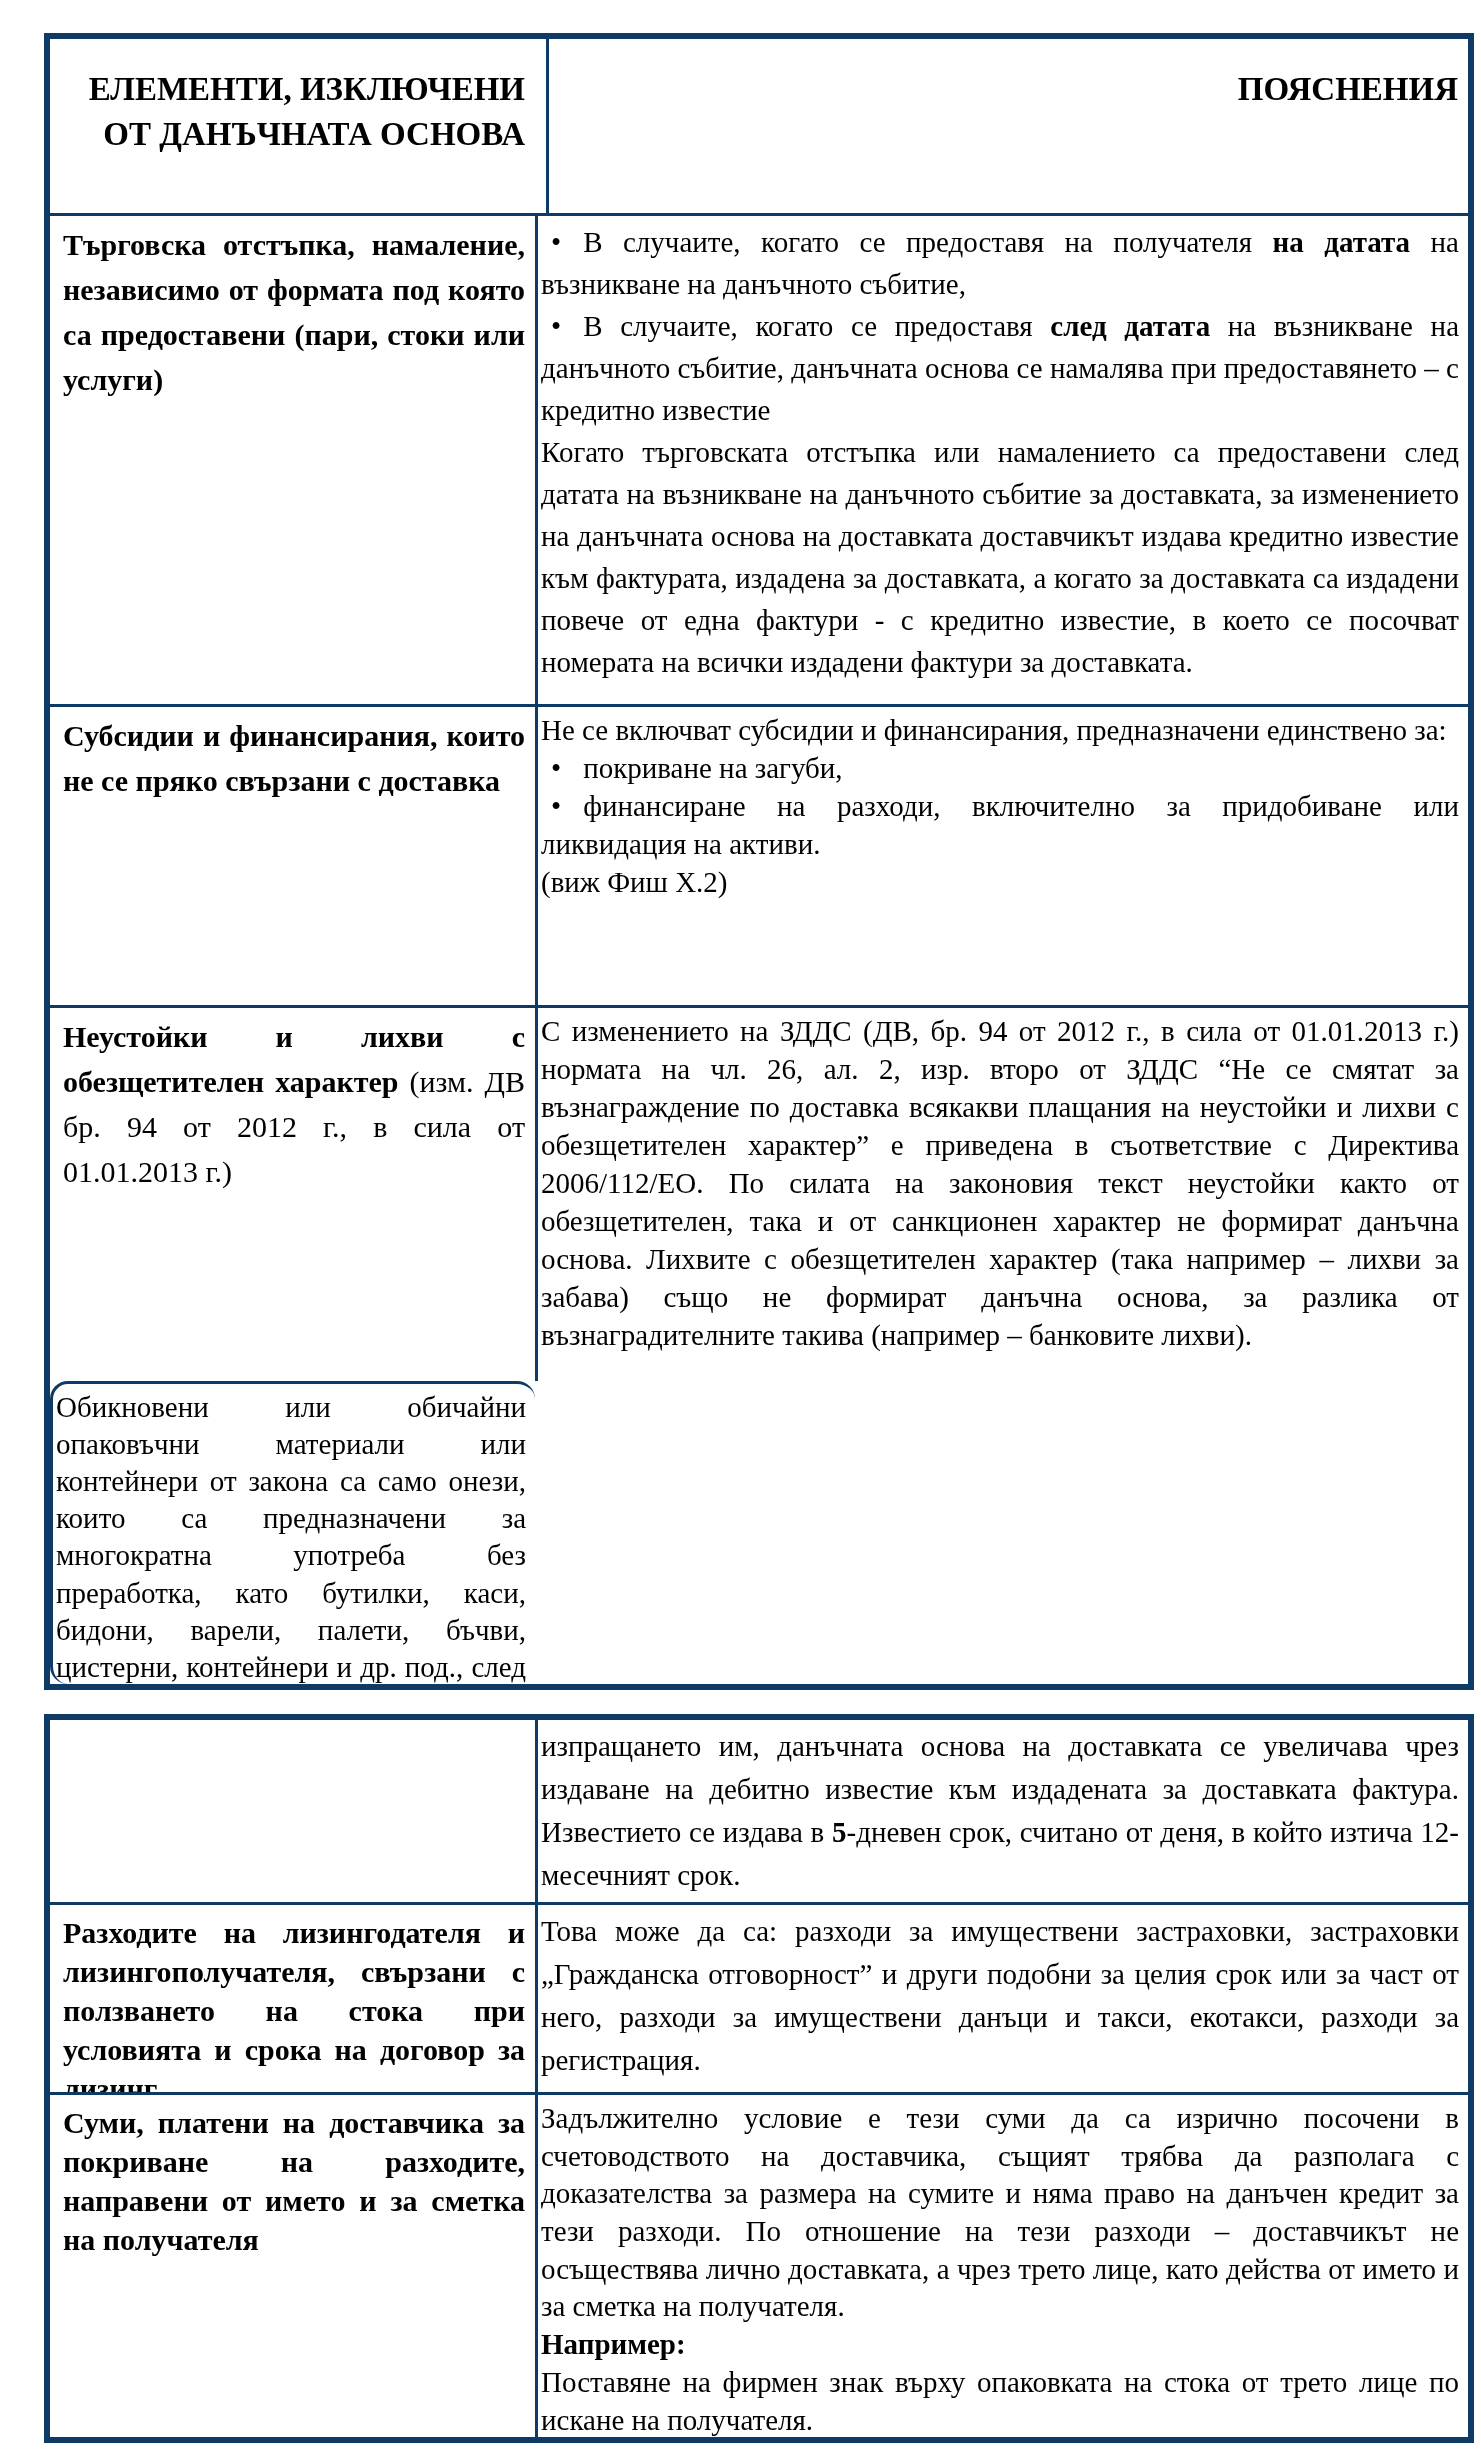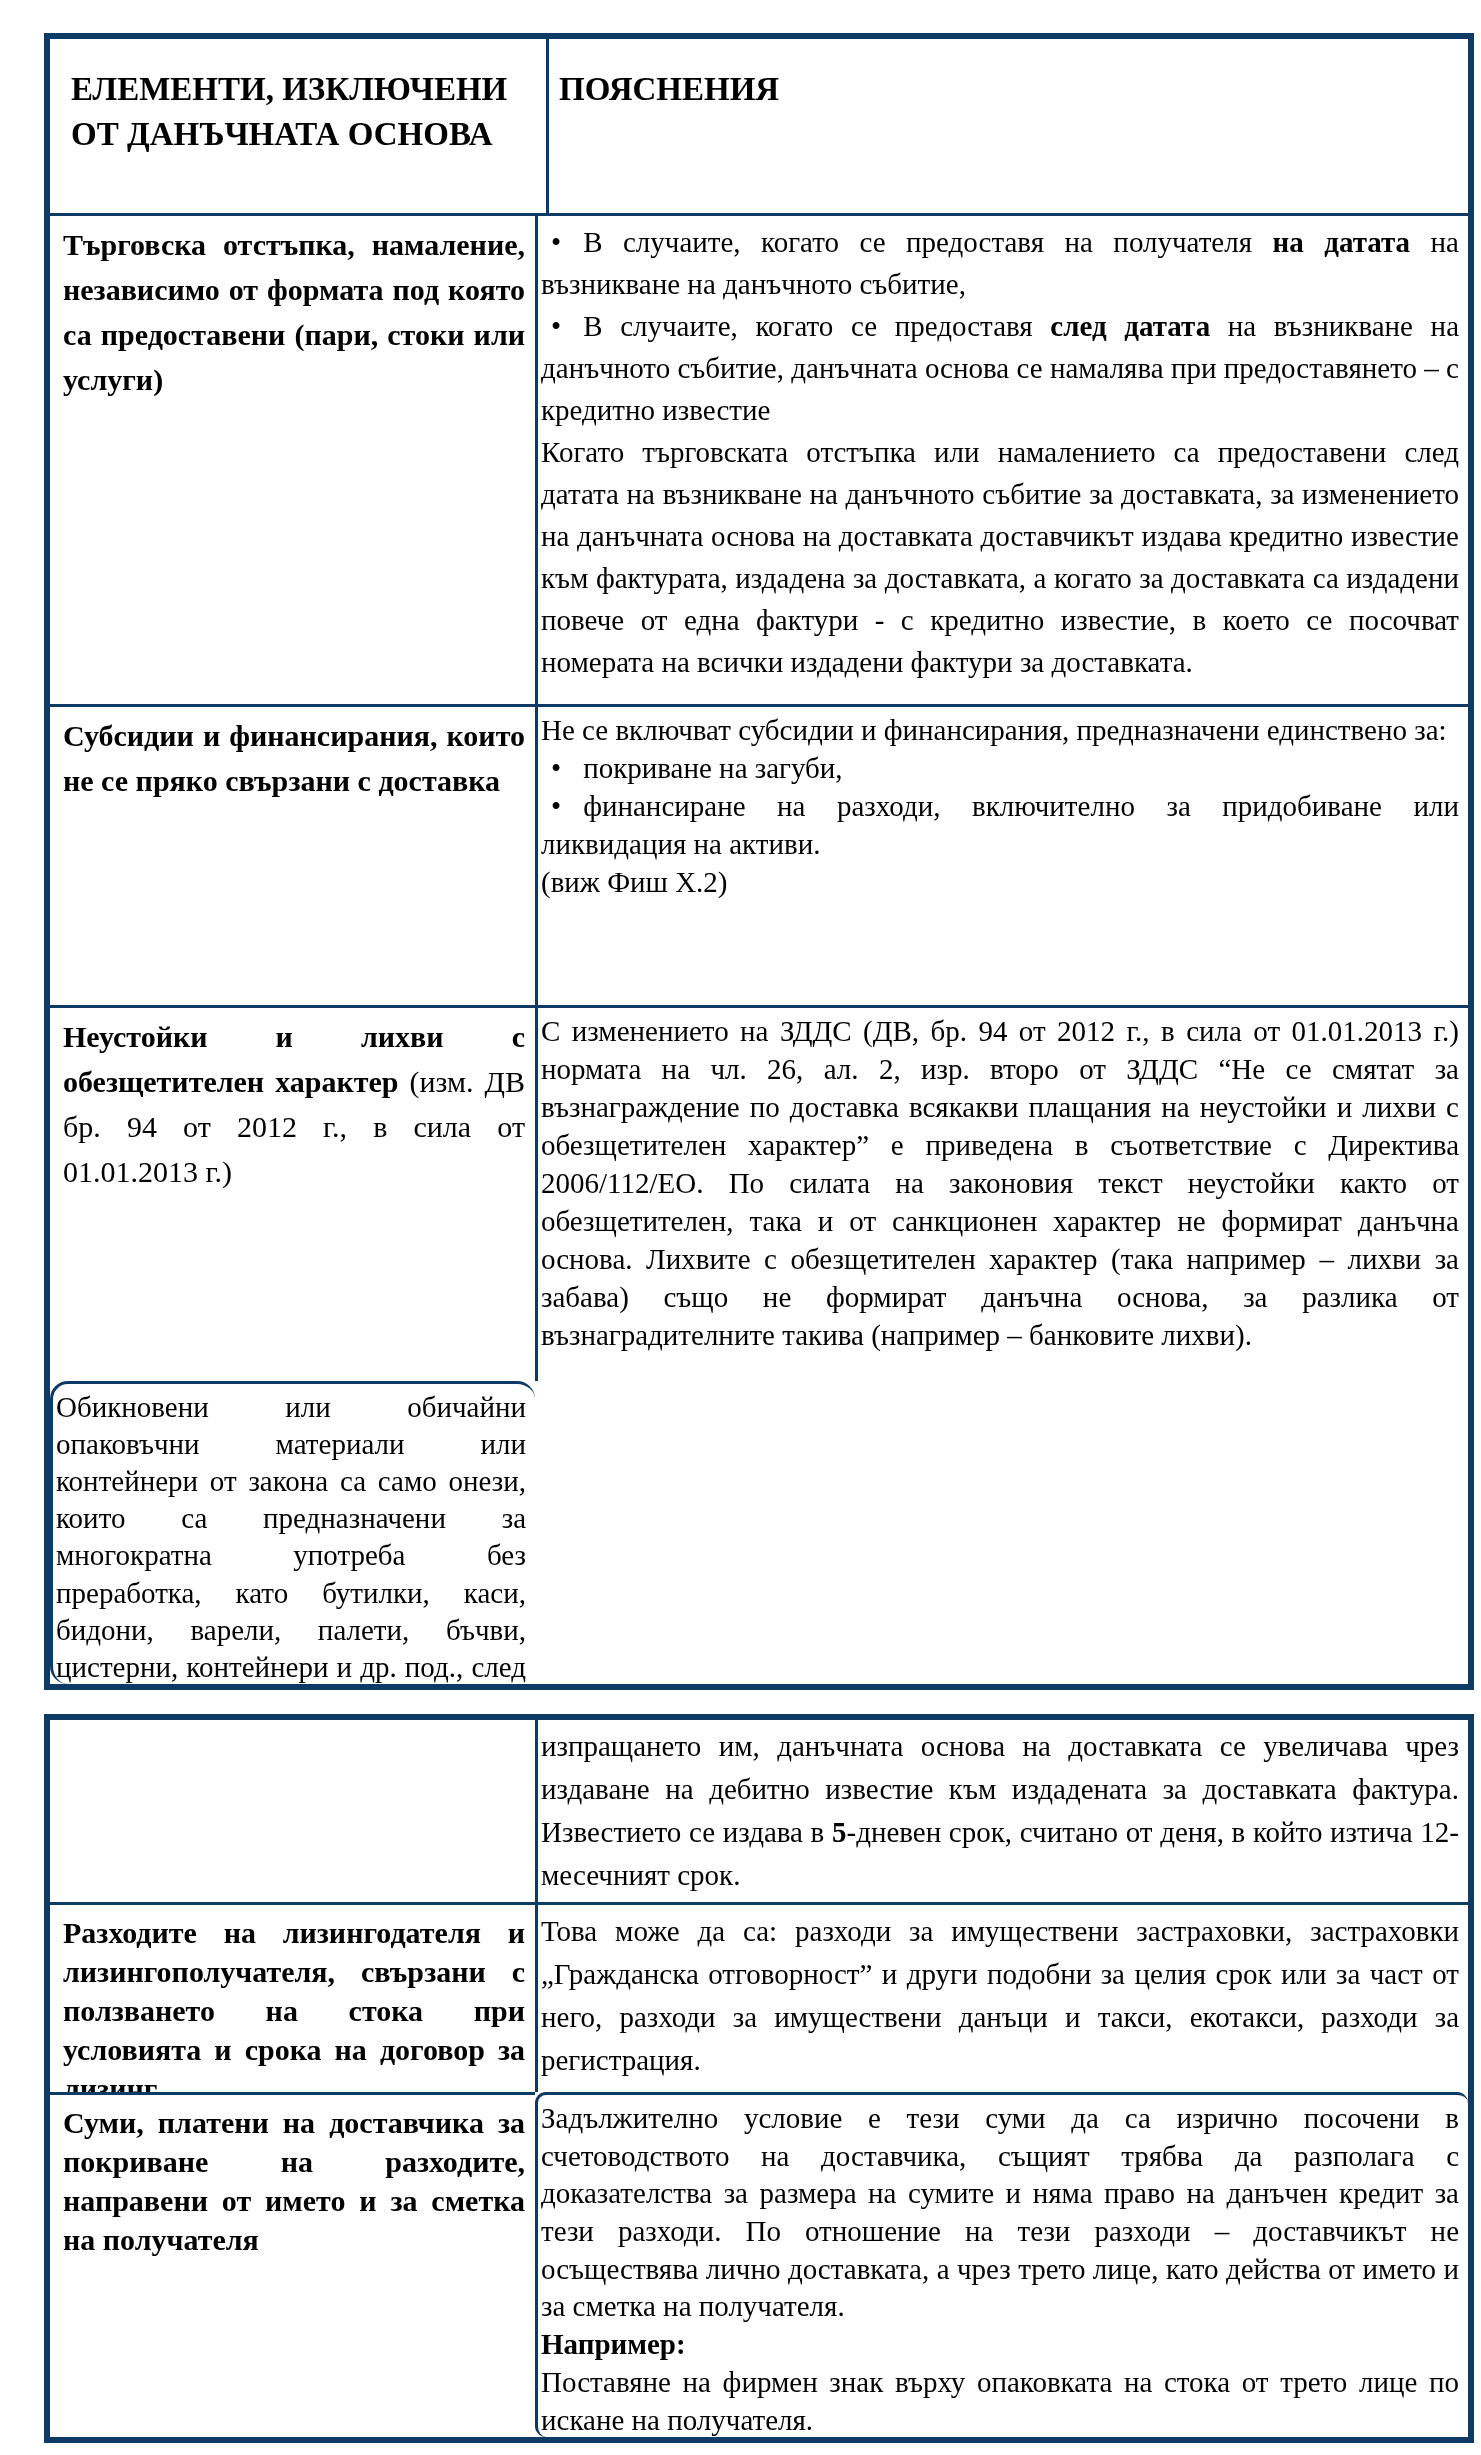--- a/index.html
+++ b/index.html
@@ -23,36 +23,36 @@
   .cell{
     box-sizing:border-box;
     overflow:hidden;
     padding:4px 10px 2px 10px;
     background:#fff;
   }
   .colr{border-left:3px solid #0e3a66;}
   .bt{border-top:3px solid #0e3a66;}
   .head{
     font-weight:bold;
-    text-align:left;
+    text-align:right;
     font-size:33px;
     line-height:1.35;
     padding-top:28px;
     margin-left:11px;
   }
   .leftcell{font-size:30px;line-height:1.5;padding-left:13px;padding-top:6px;}
   .leftcell p{text-align:left;margin:0;}
   .t2 .leftcell{line-height:1.3;padding-top:8px;}
   .rightcell{font-size:29px;padding-left:3px;padding-right:9px;padding-top:5px;}
   .rt p{margin:0;text-align:justify;}
   .rt p.bullet{text-indent:10px;}
   .gap{display:inline-block;width:22px;}
   .lh145{line-height:1.45;}
   .lh131{line-height:1.31;}
-  .lh130{line-height:1.30;border-radius:11px;}
+  .lh130{line-height:1.30;}
   .lh128{line-height:1.28;border-radius:18px;}
   .lh148{line-height:1.48;}
   b{font-weight:bold;}
 </style>
 </head>
 <body>
 
 <div class="page">
 
   <div class="tbl tbl1">

